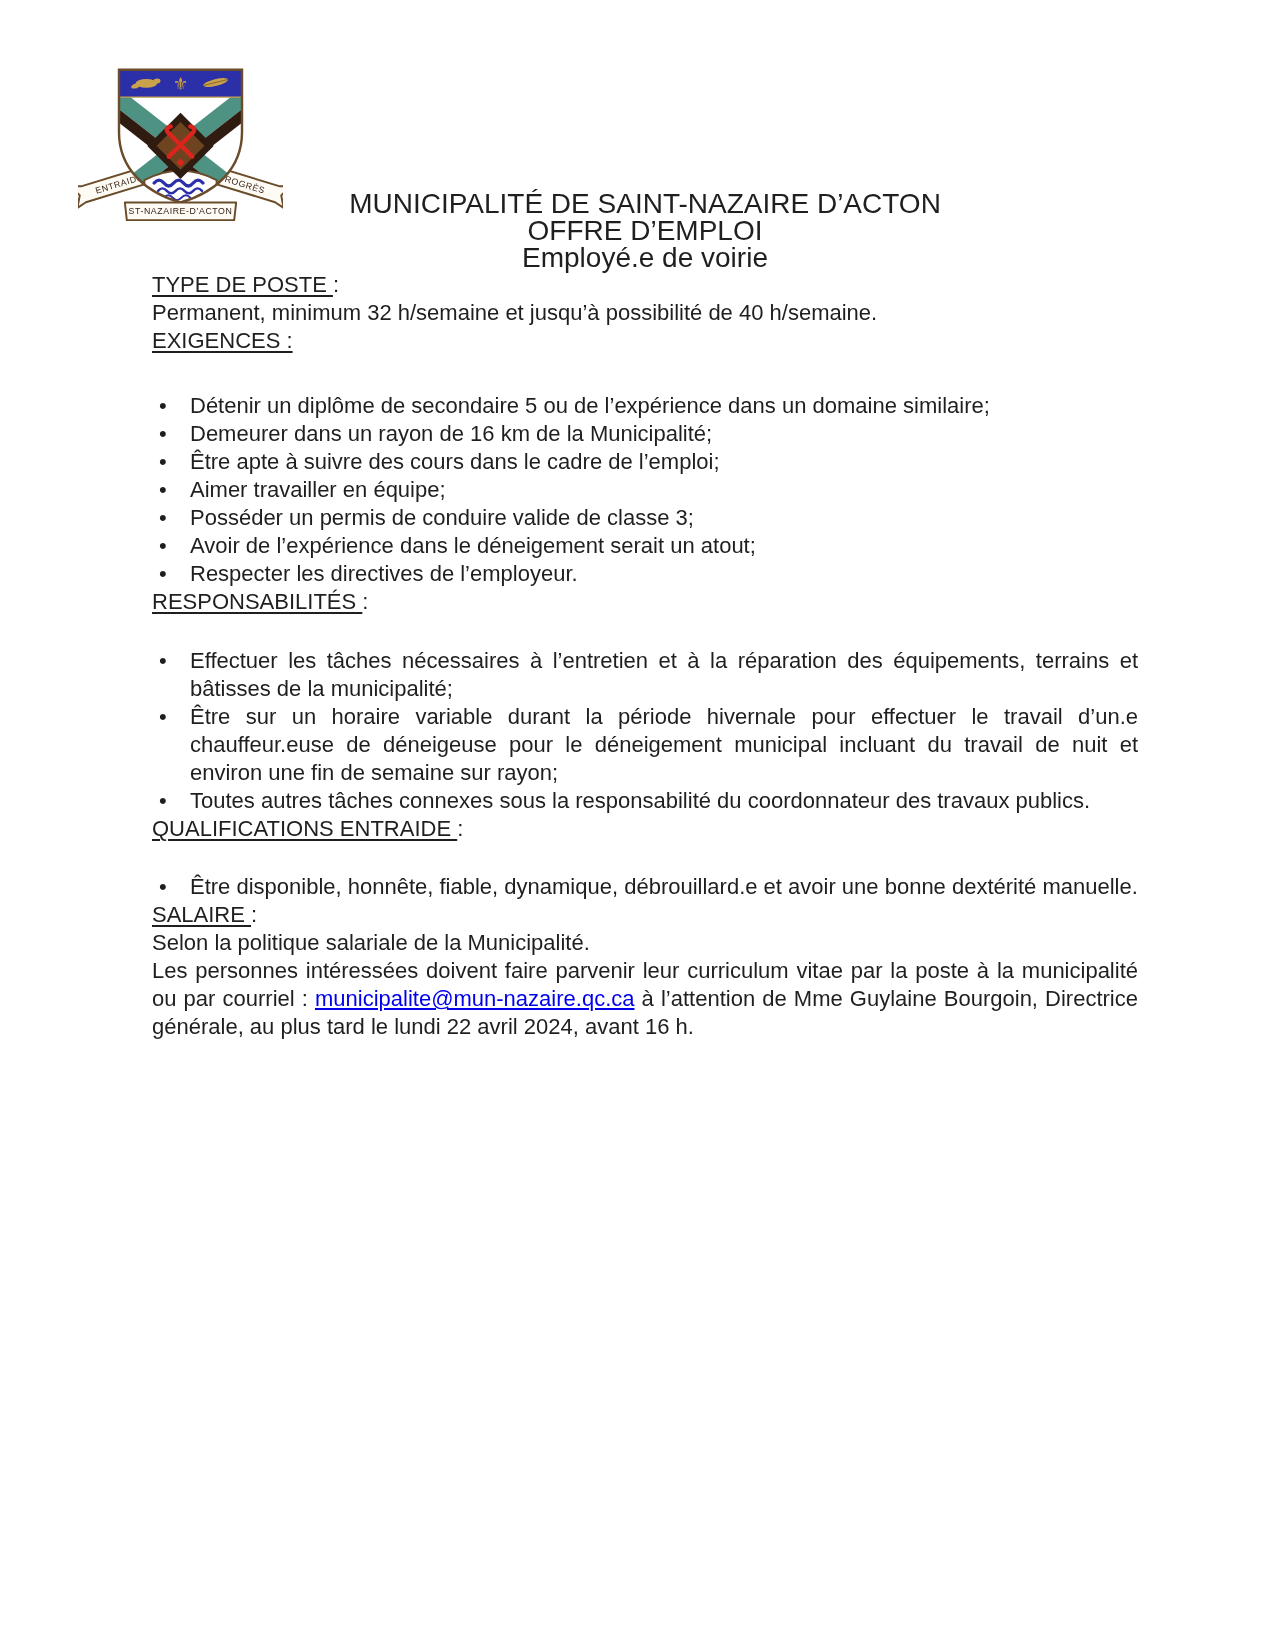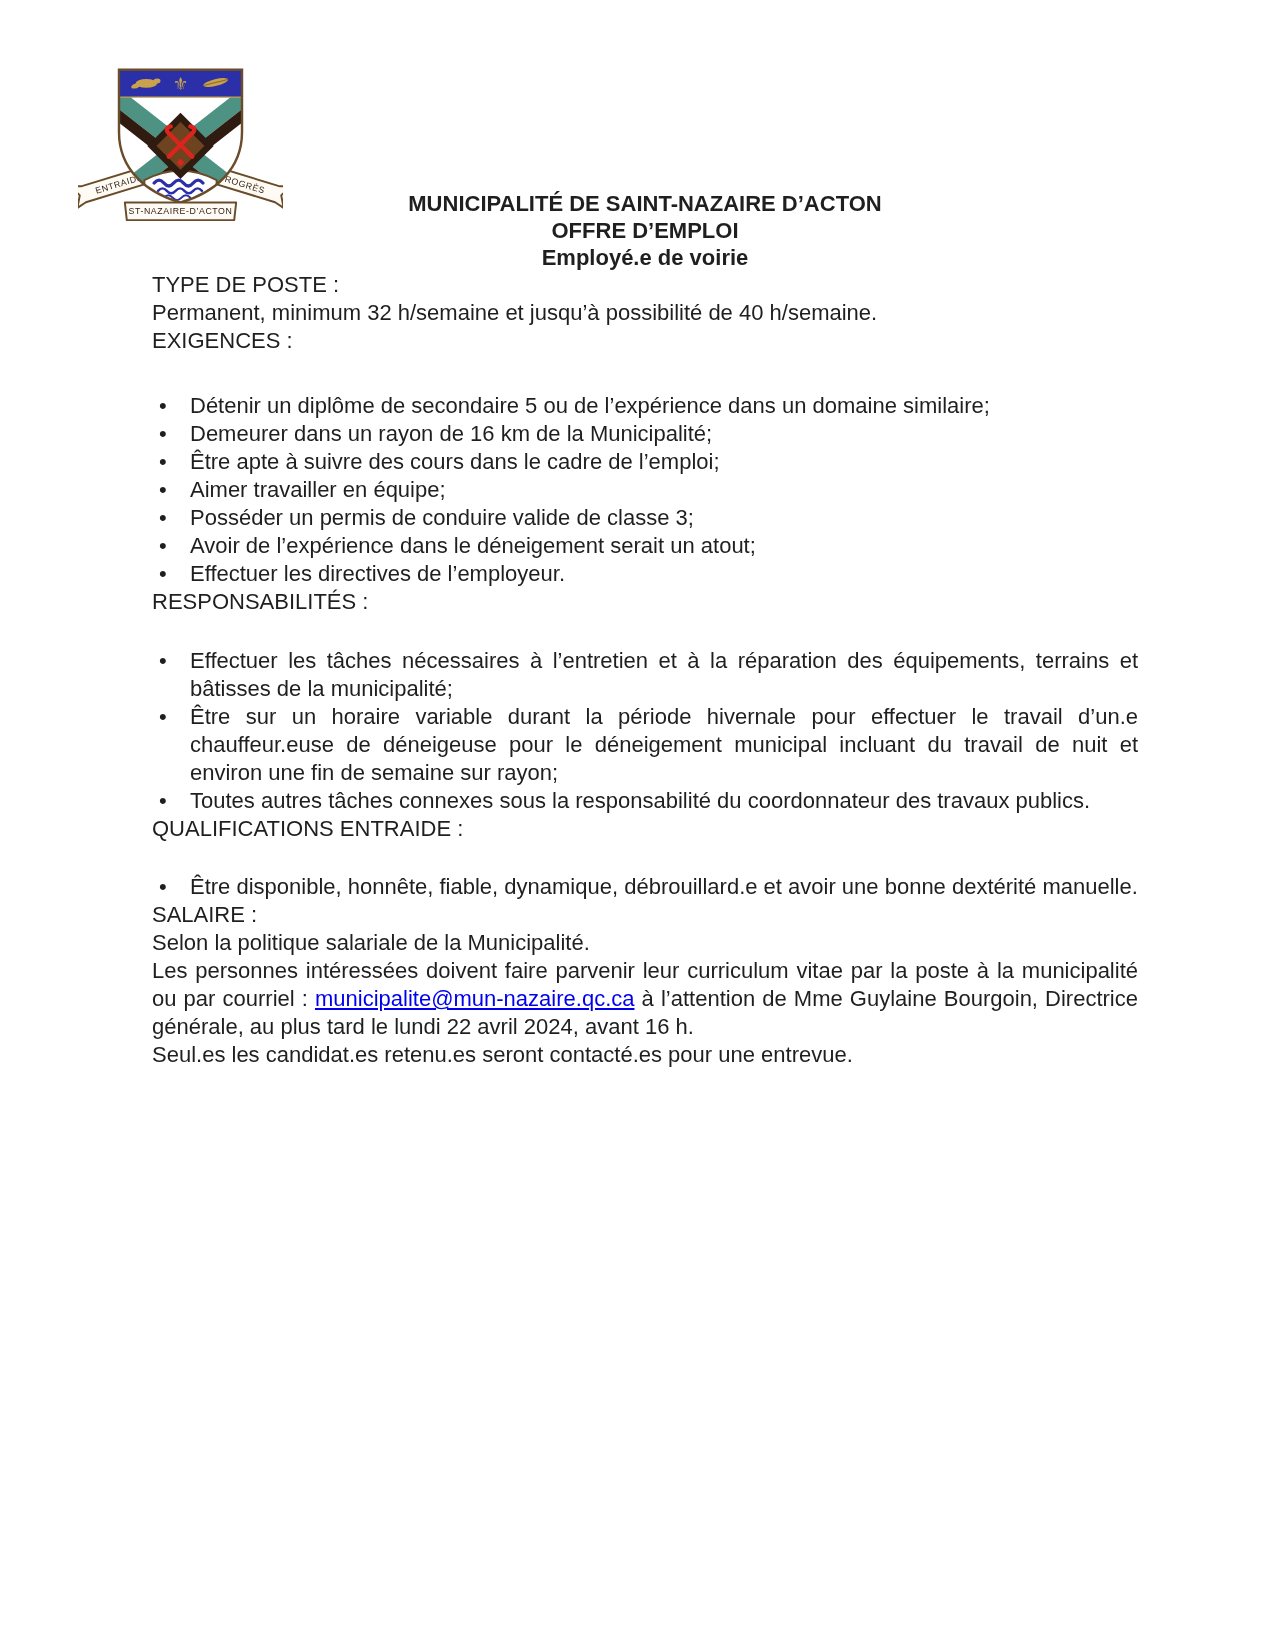--- a/index.html
+++ b/index.html
@@ -11,32 +11,32 @@
     font-family:"Liberation Sans","DejaVu Sans",sans-serif;
     box-sizing:border-box;
     padding-top:190px;
     overflow:hidden;
     margin:0 auto;
   }
   .logo{position:absolute;left:78px;top:56px;width:205px;height:174px;}
   .title-block{
     margin:0 137px 0 152px;
     text-align:center;
-    font-weight:bold;
-    font-size:22px;
+    font-weight:normal;
+    font-size:28px;
     line-height:27px;
   }
   .content{
     margin:0 137px 0 152px;
     font-size:22px;
     line-height:28px;
   }
   .content p{margin:0;}
   .h{white-space:nowrap;}
-  .u{text-underline-offset:3px;}
+  .u{text-decoration:underline;text-underline-offset:3px;}
   .just{text-align:justify;}
   .bold{font-weight:normal;}
   .link{color:var(--link_blue,#0000EE);text-decoration:underline;cursor:pointer;}
   .list{margin:0;}
   .li{display:flex;}
   .dot{flex:0 0 38px;padding-left:7px;box-sizing:border-box;}
   .txt{flex:1;}
   .mt11{margin-top:11px;} .mt21{margin-top:21px;} .mt26{margin-top:26px;}
   .mt27{margin-top:27px;} .mt30{margin-top:30px;} .mt31{margin-top:31px;}
   .mt32{margin-top:32px;} .mt33{margin-top:33px;} .mt37{margin-top:37px;}
@@ -159,21 +159,21 @@
       <div class="li">
           <span class="dot">•</span>
           <div class="txt just">Posséder un permis de conduire valide de classe 3;</div>
         </div>
       <div class="li">
           <span class="dot">•</span>
           <div class="txt just">Avoir de l’expérience dans le déneigement serait un atout;</div>
         </div>
       <div class="li">
           <span class="dot">•</span>
-          <div class="txt just">Effectuer les directives de l’employeur.</div>
+          <div class="txt just">Respecter les directives de l’employeur.</div>
         </div>
     </div>
 
     <p class="h mt33"><span class="u">RESPONSABILITÉS </span><span>:</span></p>
     <div class="list mt31">
       <div class="li">
           <span class="dot">•</span>
           <div class="txt just">Effectuer les tâches nécessaires à l’entretien et à la réparation des équipements, terrains et bâtisses de la municipalité;</div>
         </div>
       <div class="li">
@@ -193,16 +193,15 @@
           <div class="txt just">Être disponible, honnête, fiable, dynamique, débrouillard.e et avoir une bonne dextérité manuelle.</div>
         </div>
     </div>
 
     <p class="h mt26"><span class="u">SALAIRE </span><span>:</span></p>
     <p class="mt26">Selon la politique salariale de la Municipalité.</p>
 
     <p class="just mt26"><span>Les personnes intéressées doivent faire parvenir leur curriculum vitae par la poste à la municipalité ou par courriel : </span><a class="link">municipalite@mun-nazaire.qc.ca</a><span> à l’attention de Mme Guylaine Bourgoin, Directrice générale, au plus tard le </span><span class="bold">lundi 22 avril 2024, avant 16&nbsp;h.</span></p>
 
 
-    <p class="mt11">Seul.es les candidat.es retenu.es seront contacté.es pour une entrevue.</p>
 
   </div>
 </div>
 
 </body></html>

